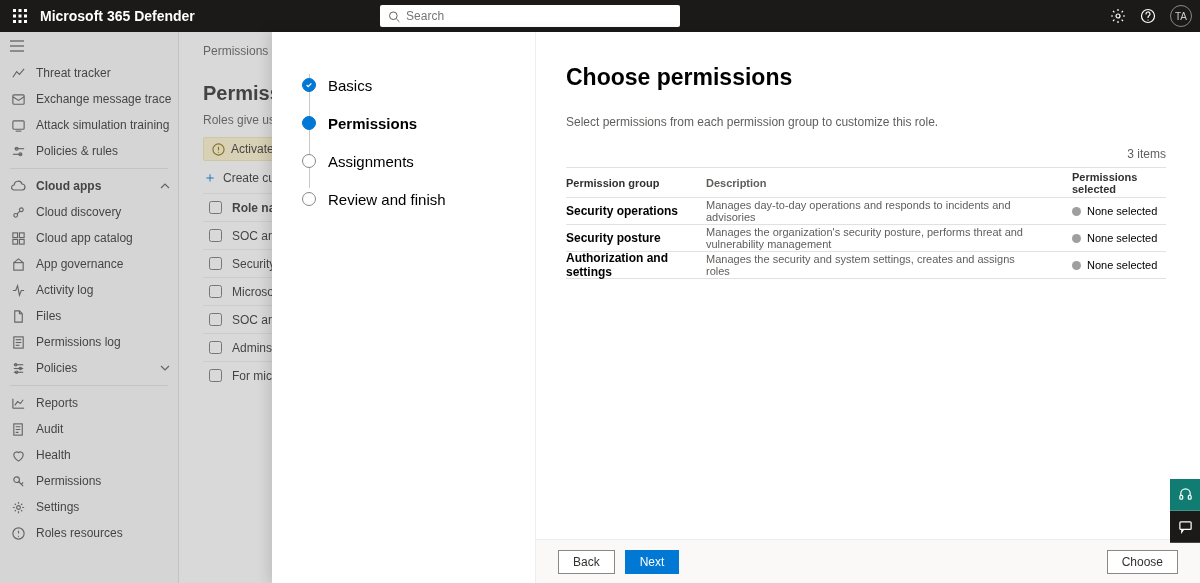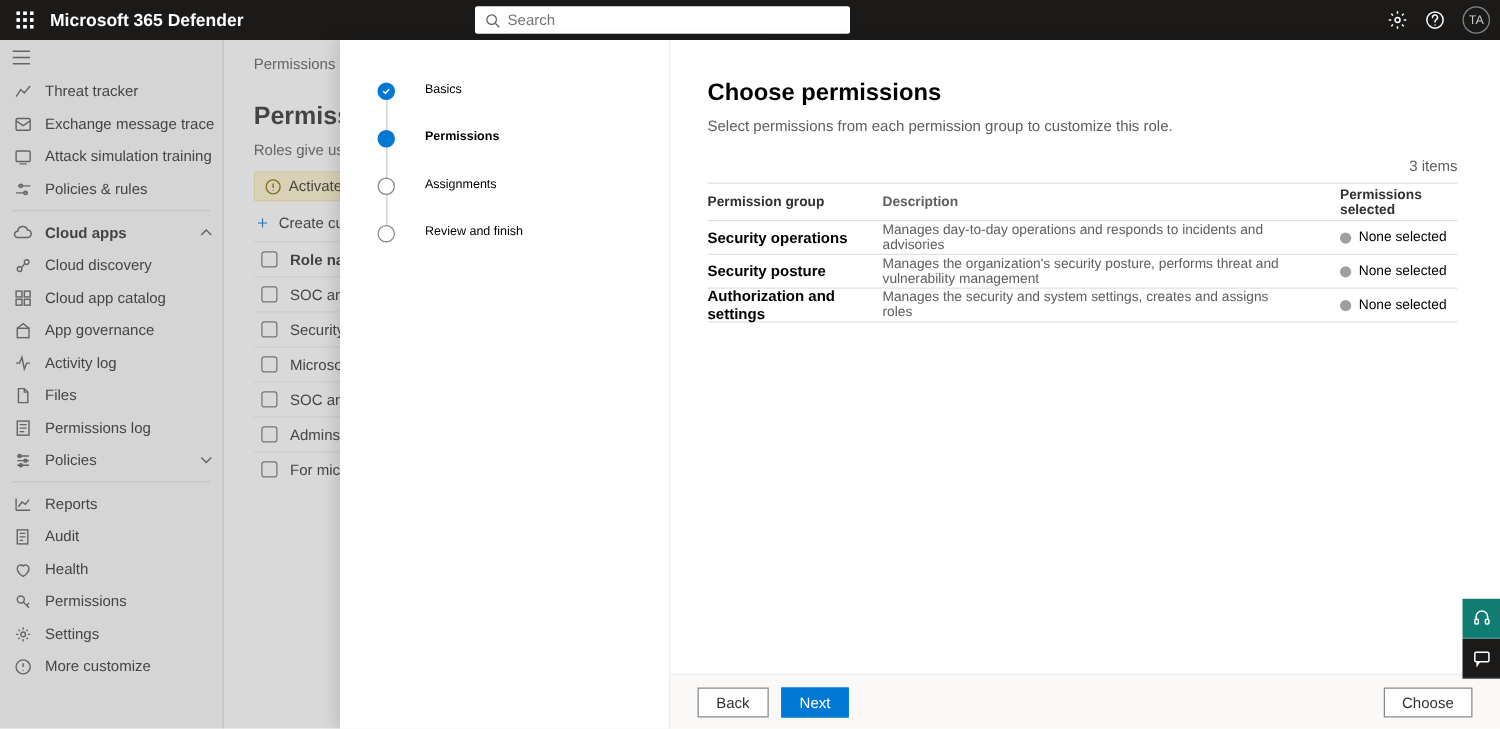--- a/index.html
+++ b/index.html
@@ -37,28 +37,28 @@
   .btable .row { display:flex; align-items:center; height:28px; border-top:1px solid #eee; gap:10px; }
   .btable .row input[type=checkbox]{ margin-left:6px; }
   .btable .hdr { font-weight:600; color:#323130; }
   .dim2 { position:absolute; left:0; top:0; right:0; bottom:0; background:rgba(120,120,120,0.28); z-index:5; }
 
   
   .panel { position:absolute; top:0; right:0; bottom:0; left:272px; background:#fff; z-index:10; display:flex; box-shadow:-4px 0 12px rgba(0,0,0,0.12); }
   .panel-left { width:264px; padding:34px 0 0 30px; border-right:1px solid #eee; }
   .steps { list-style:none; position:relative; }
   .step-line { position:absolute; left:6.5px; top:8px; bottom:30px; width:0; border-left:1px solid #c8c8c8; z-index:0;}
-  .step { position:relative; display:flex; gap:24px; height:38px; font-size:10px; z-index:1;}
+  .step { position:relative; display:flex; align-items:center; gap:12px; height:38px; font-size:15px; z-index:1;}
   .step .dot { width:14px; height:14px; border-radius:50%; background:#fff; border:1px solid #8a8886; display:flex; align-items:center; justify-content:center; }
   .step.done .dot { background:#0078d4; border-color:#0078d4; color:#fff; font-size:9px; }
   .step.active .dot { background:#0078d4; border-color:#0078d4; }
   .step.active .lbl { font-weight:600; }
   
   .panel-right { flex:1; padding:32px 34px 0 30px; display:flex; flex-direction:column; }
-  .pr-h { font-size:19px; font-weight:600; margin-bottom:8px; }
+  .pr-h { font-size:23px; font-weight:600; margin-bottom:24px; }
   .pr-sub { font-size:12px; color:#605e5c; margin-bottom:18px; }
   .count { text-align:right; font-size:12px; color:#605e5c; margin-bottom:6px; }
   .ptable { font-size:12px; border-top:1px solid #e1e1e1; }
   .ptable .phdr, .ptable .prow { display:flex; align-items:center; border-bottom:1px solid #e1e1e1; }
   .ptable .phdr { height:30px; font-weight:600; color:#323130; font-size:11px; }
   .ptable .prow { height:27px; }
   .ptable .c-group { width:140px; }
   .ptable .c-desc  { flex:1; color:#605e5c; font-size:11px; }
   .ptable .c-sel   { width:130px; display:flex; align-items:center; gap:6px; font-size:11px;padding-left:36px; }
   .ptable .prow .c-group { font-weight:600; }
@@ -314,21 +314,21 @@
           <span>Settings</span>
         </div>
         <div class="nav-item">
           <span class="nav-icon">
             <svg width="15" height="15" viewBox="0 0 16 16" fill="none" stroke="#605e5c" stroke-width="1.2">
               <circle cx="8" cy="8" r="6"></circle>
               <line x1="8" y1="5" x2="8" y2="8"></line>
               <circle cx="8" cy="11" r=".6" fill="#605e5c" stroke="none"></circle>
             </svg>
           </span>
-          <span>More customize</span>
+          <span>Roles resources</span>
         </div>
       </div>
   </div>
 
   <div class="main-behind">
     <div class="crumb">Permissions &amp;</div>
     <div class="page-h1">Permissions</div>
     <div class="page-sub">Roles give use</div>
     <div class="wl-banner">
       <span>

